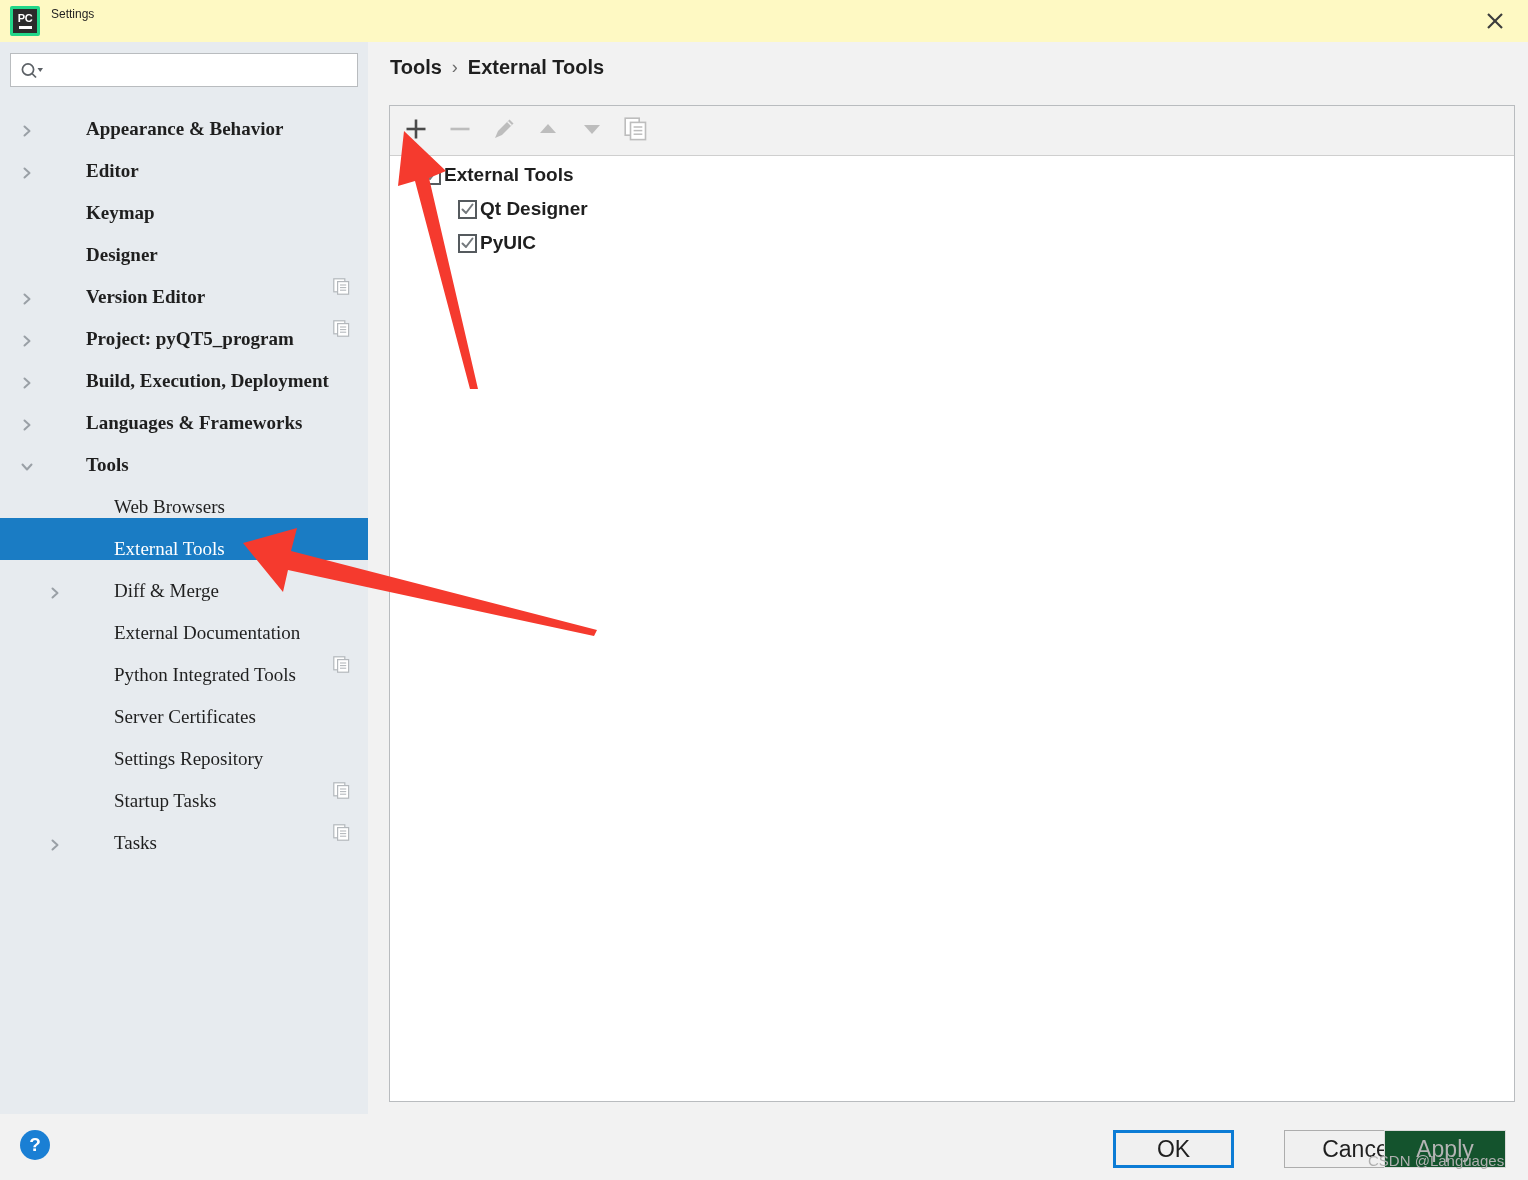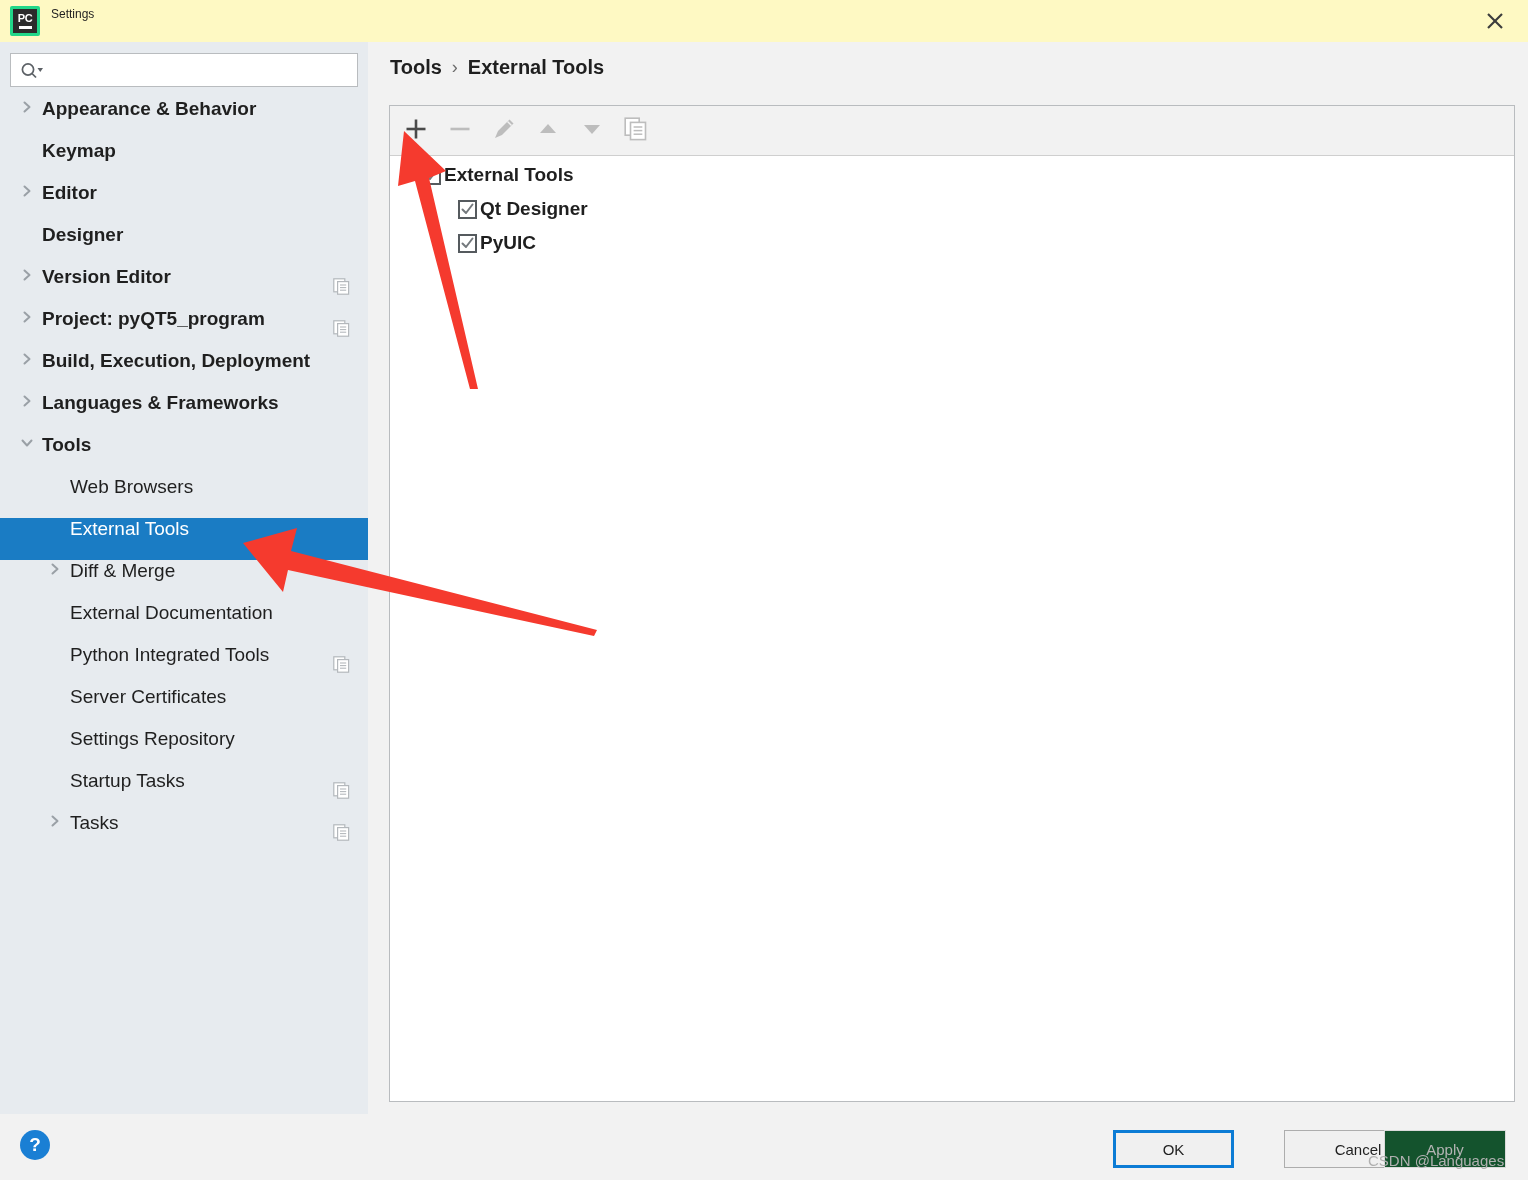--- a/index.html
+++ b/index.html
@@ -77,23 +77,24 @@
     font-size: 15px; color: #1f1f1f;
     font-family: "Liberation Sans", sans-serif;
   }
   #tree {
     position: absolute; left: 0; top: 56px;
     width: 368px;
   }
   .node {
     position: relative;
     height: 42px;
-    display: flex; align-items: flex-start;
+    display: flex; align-items: flex-end;
     cursor: default;
-    font-family: Liberation Sans, sans-serif;
+    font-family: Liberation Serif, serif;
+    padding-left: 44px;
   }
   .node .twisty {
     position: absolute;
     width: 18px; height: 18px;
     display: flex; align-items: center; justify-content: center;
   }
   .node .label {
     font-size: 19px; color: #1f1f1f;
     white-space: nowrap;
   }
@@ -183,21 +184,21 @@
     background: #1a7fd4;
     display: flex; align-items: center; justify-content: center;
     color: #ffffff; font-size: 19px; font-weight: bold;
     cursor: pointer;
     font-family: "Liberation Sans", sans-serif;
   }
   .dlg-btn {
     position: absolute; top: 16px;
     height: 38px;
     display: flex; align-items: center; justify-content: center;
-    font-size: 15px; color: #1f1f1f;
+    font-size: 23px; color: #1f1f1f;
     background: #f0f0f0;
     border: 1px solid #adadad;
     cursor: pointer;
     font-family: "Liberation Sans", sans-serif;
   }
   #ok-button {
     left: 1113px; width: 121px;
     border: 3px solid #0c7cd5;
     background: #f0f0f0;
   }
@@ -253,29 +254,29 @@
     <div id="tree">
         <div class="node lvl0">
           <span class="twisty">
             <svg width="14" height="14" viewBox="0 0 14 14">
               <polyline points="4.5,2.5 9.5,7 4.5,11.5" fill="none" stroke="#9aa0a6" stroke-width="2" stroke-linecap="round" stroke-linejoin="round"></polyline>
             </svg>
           </span>
           <span class="label">Appearance &amp; Behavior</span>
         </div>
         <div class="node lvl0">
+          <span class="twisty">
+            <svg width="14" height="14" viewBox="0 0 14 14">
+              <polyline points="4.5,2.5 9.5,7 4.5,11.5" fill="none" stroke="#9aa0a6" stroke-width="2" stroke-linecap="round" stroke-linejoin="round"></polyline>
+            </svg>
+          </span>
+          <span class="label">Editor</span>
+        </div>
+        <div class="node lvl0">
           <span class="label">Keymap</span>
-        </div>
-        <div class="node lvl0">
-          <span class="twisty">
-            <svg width="14" height="14" viewBox="0 0 14 14">
-              <polyline points="4.5,2.5 9.5,7 4.5,11.5" fill="none" stroke="#9aa0a6" stroke-width="2" stroke-linecap="round" stroke-linejoin="round"></polyline>
-            </svg>
-          </span>
-          <span class="label">Editor</span>
         </div>
         <div class="node lvl0">
           <span class="label">Designer</span>
         </div>
         <div class="node lvl0">
           <span class="twisty">
             <svg width="14" height="14" viewBox="0 0 14 14">
               <polyline points="4.5,2.5 9.5,7 4.5,11.5" fill="none" stroke="#9aa0a6" stroke-width="2" stroke-linecap="round" stroke-linejoin="round"></polyline>
             </svg>
           </span>

